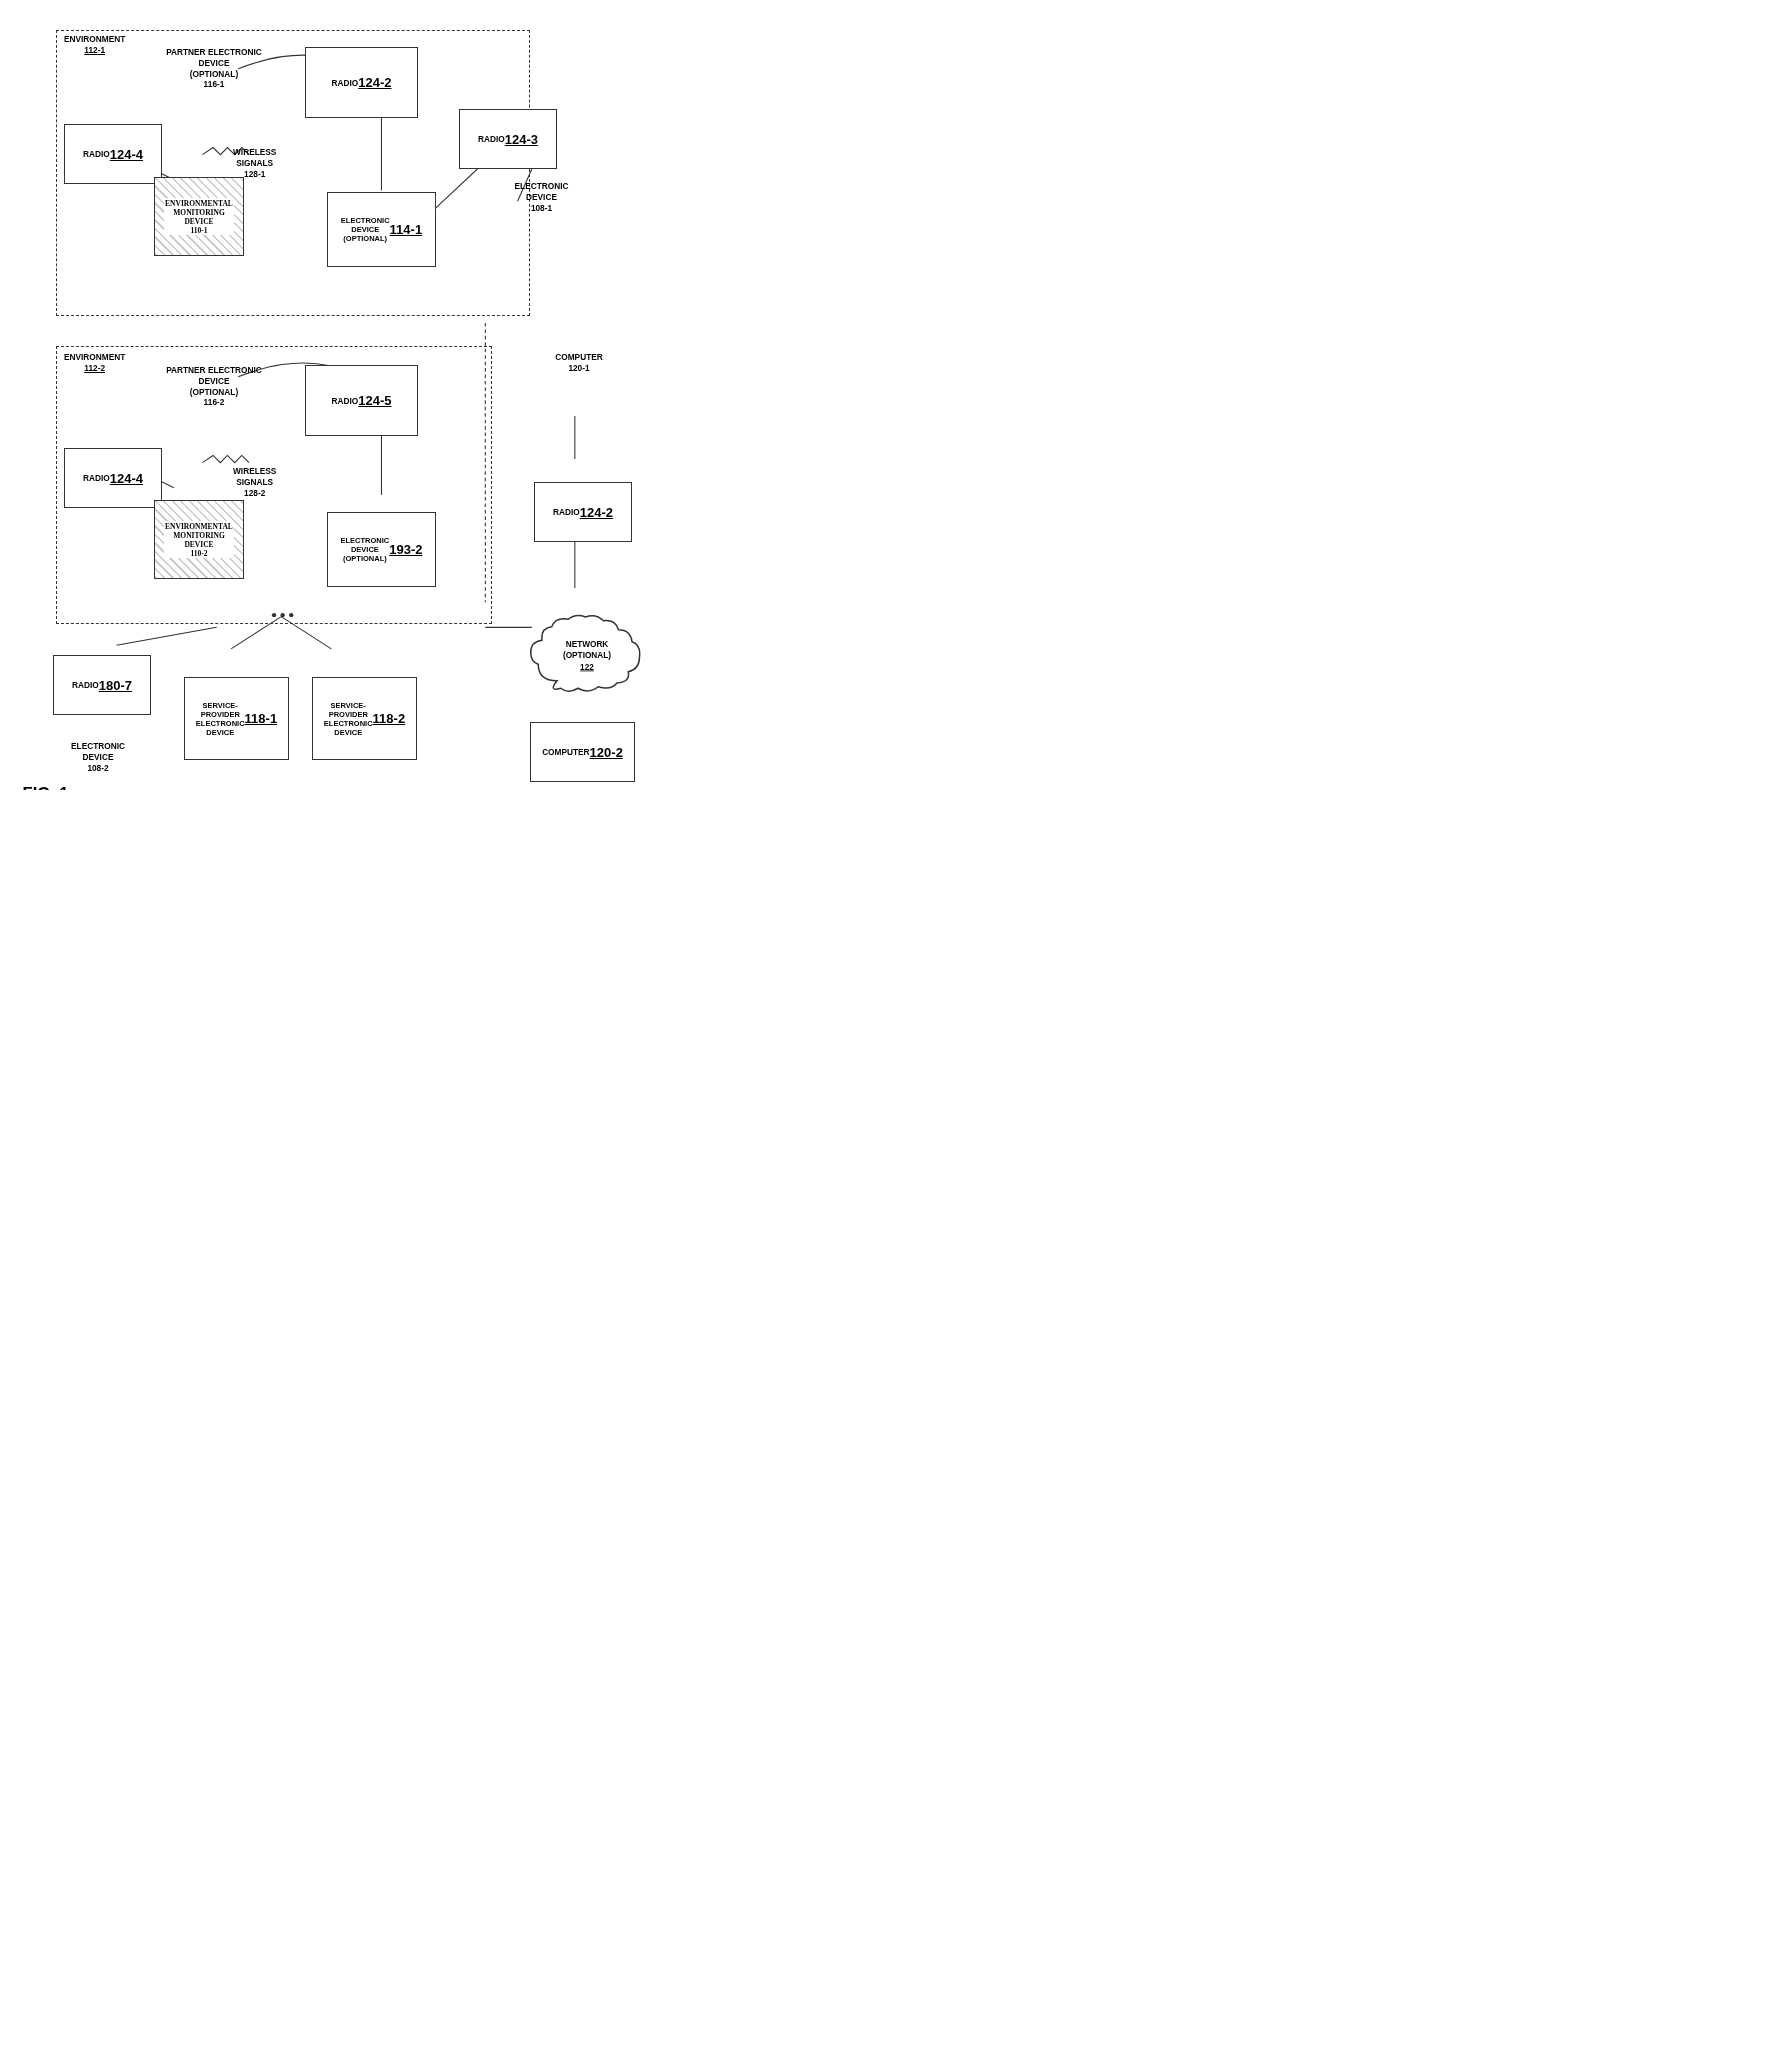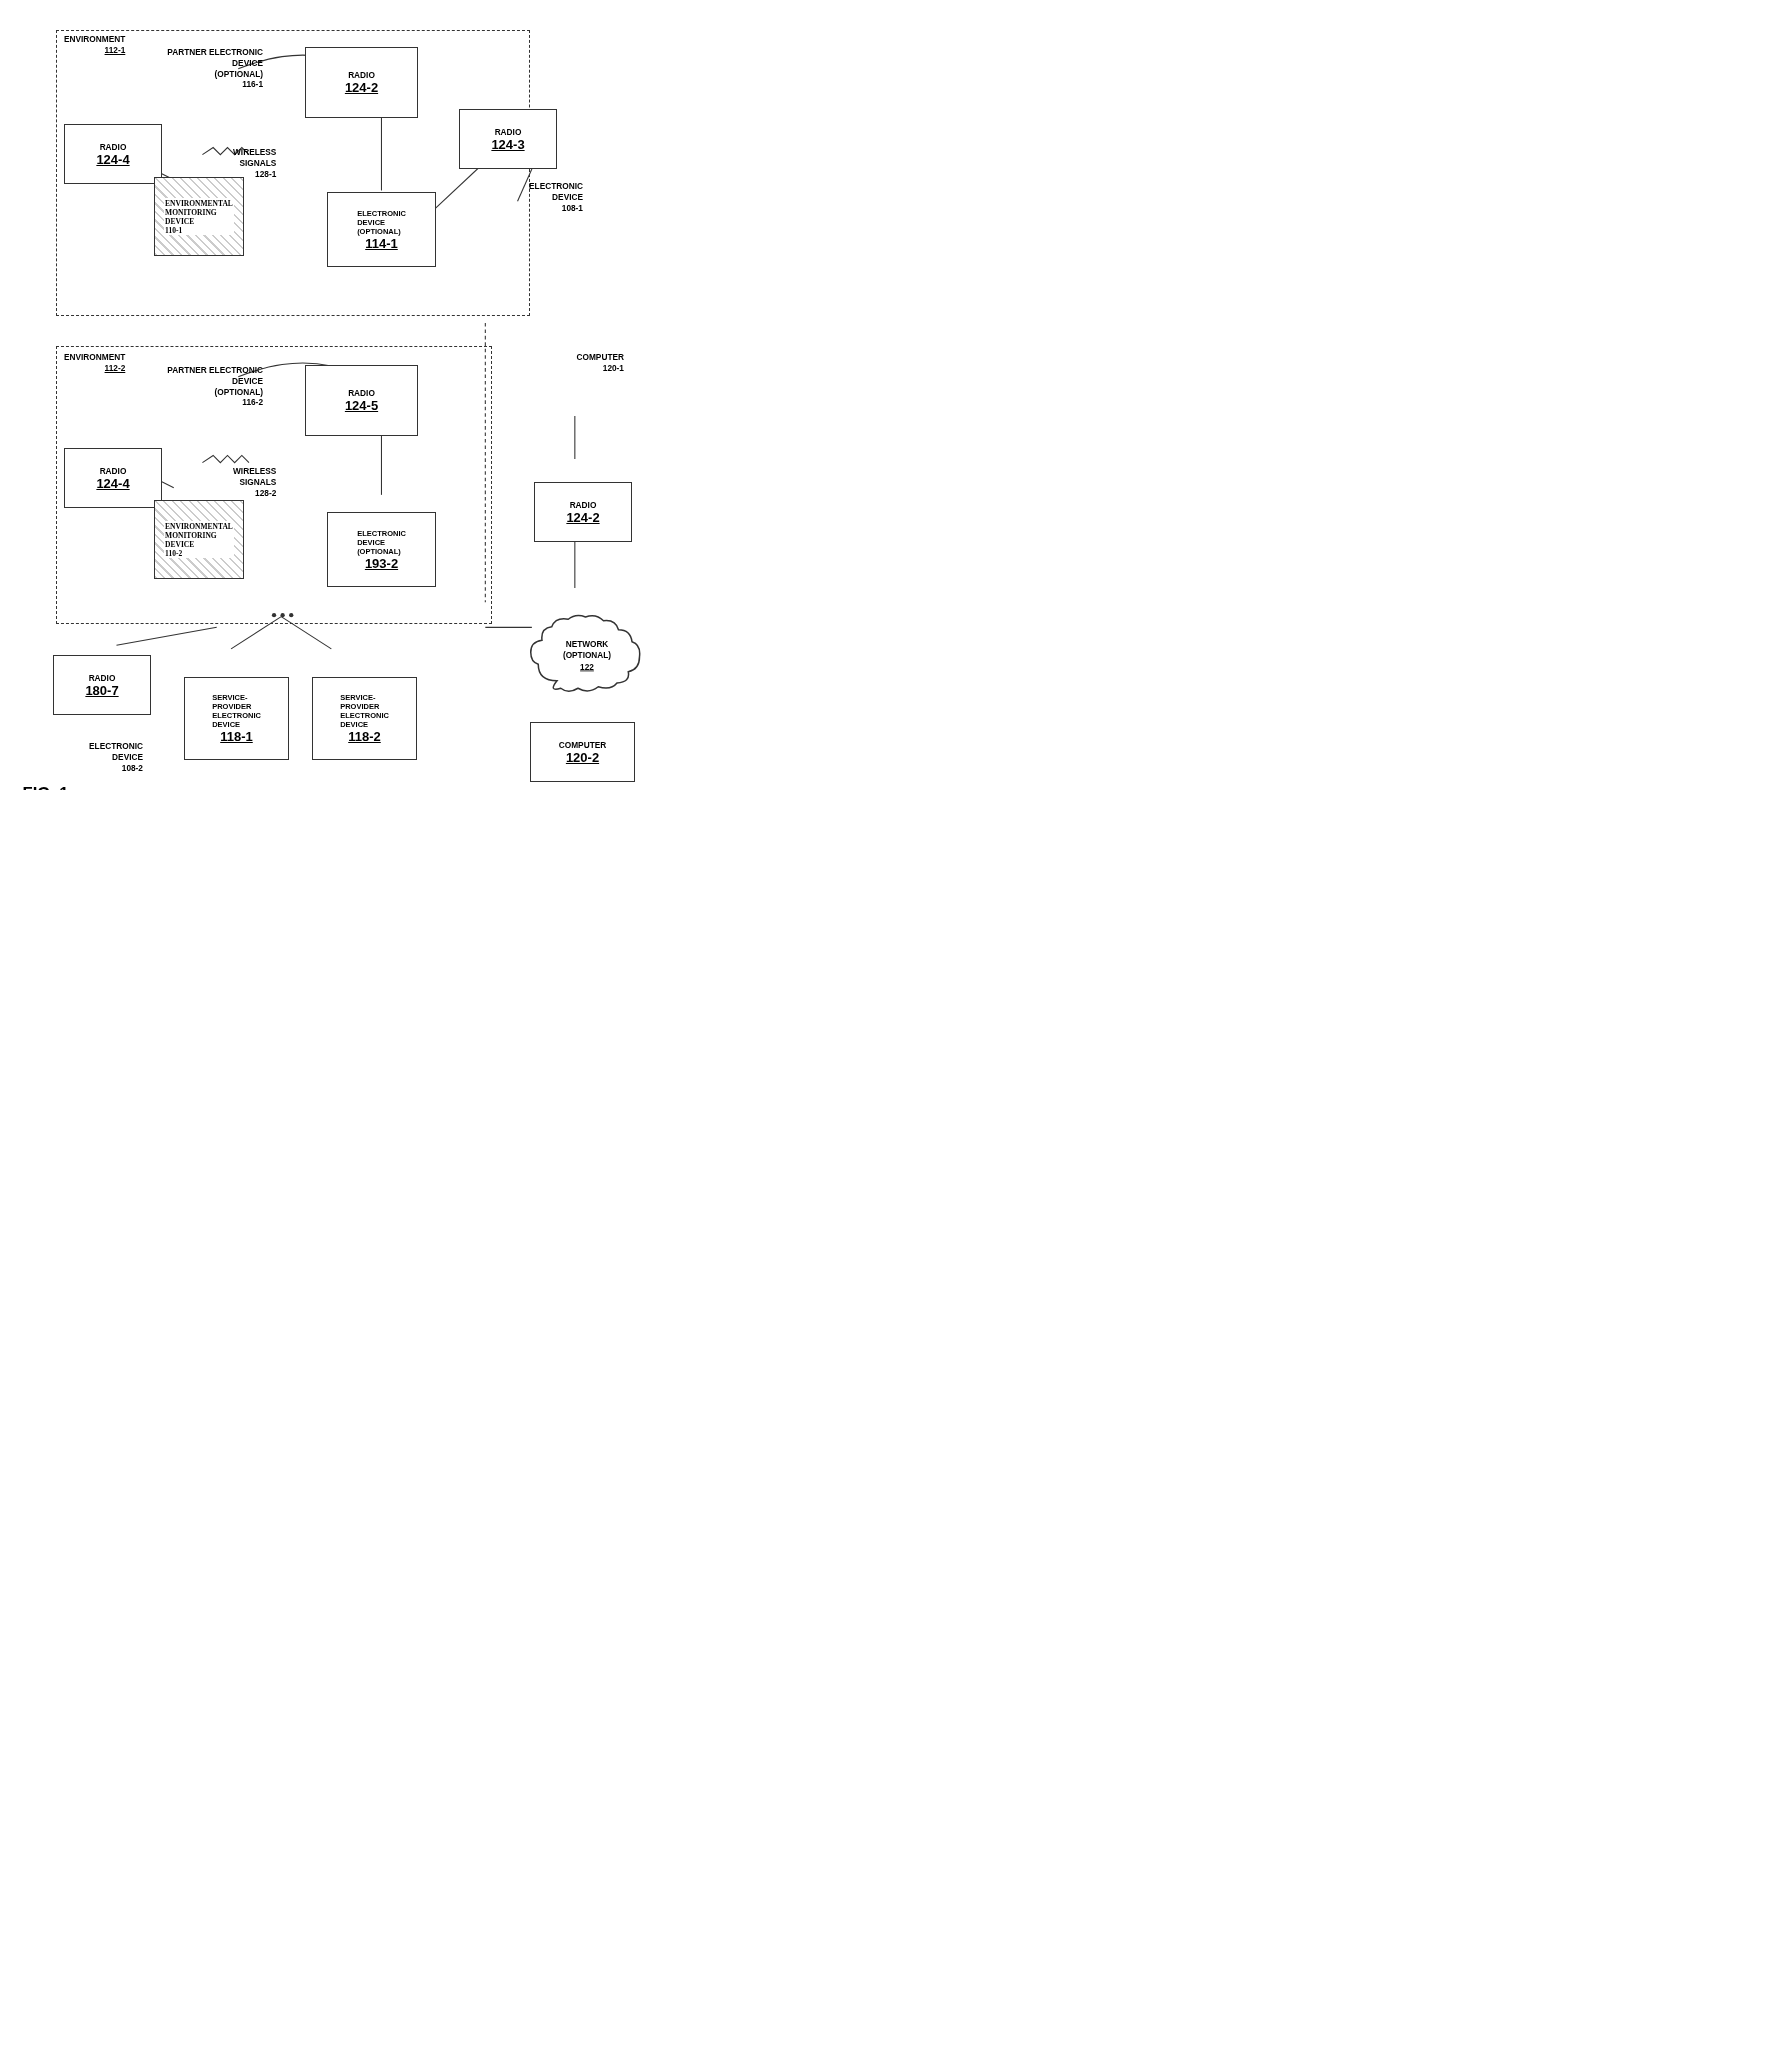--- a/index.html
+++ b/index.html
@@ -24,24 +24,24 @@
       border: 1.5px dashed #333;
       background: transparent;
     }
 
     
     .device-box {
       position: absolute;
       border: 1.5px solid #333;
       background: #fff;
       display: flex;
-      flex-direction: column;
+      flex-direction: row;
       align-items: center;
       justify-content: center;
-      text-align: left;
+      text-align: center;
       padding: 3px;
       font-size: 8.3px;
       font-weight: bold;
     }
 
     .device-box .inner-label {
       text-decoration: underline;
       font-size: 13px;
       font-weight: bold;
     }
@@ -55,21 +55,21 @@
         #fff 1.5px,
         #fff 6px
       );
       font-family: Liberation Serif, serif;
     }
 
     .label-text {
       position: absolute;
       font-size: 8.3px;
       font-weight: bold;
-      text-align: right;
+      text-align: center;
       line-height: 1.3;
     }
 
     .label-text .underline {
       text-decoration: underline;
       margin-top: 8px;
     }
 
     
     .svg-overlay {

